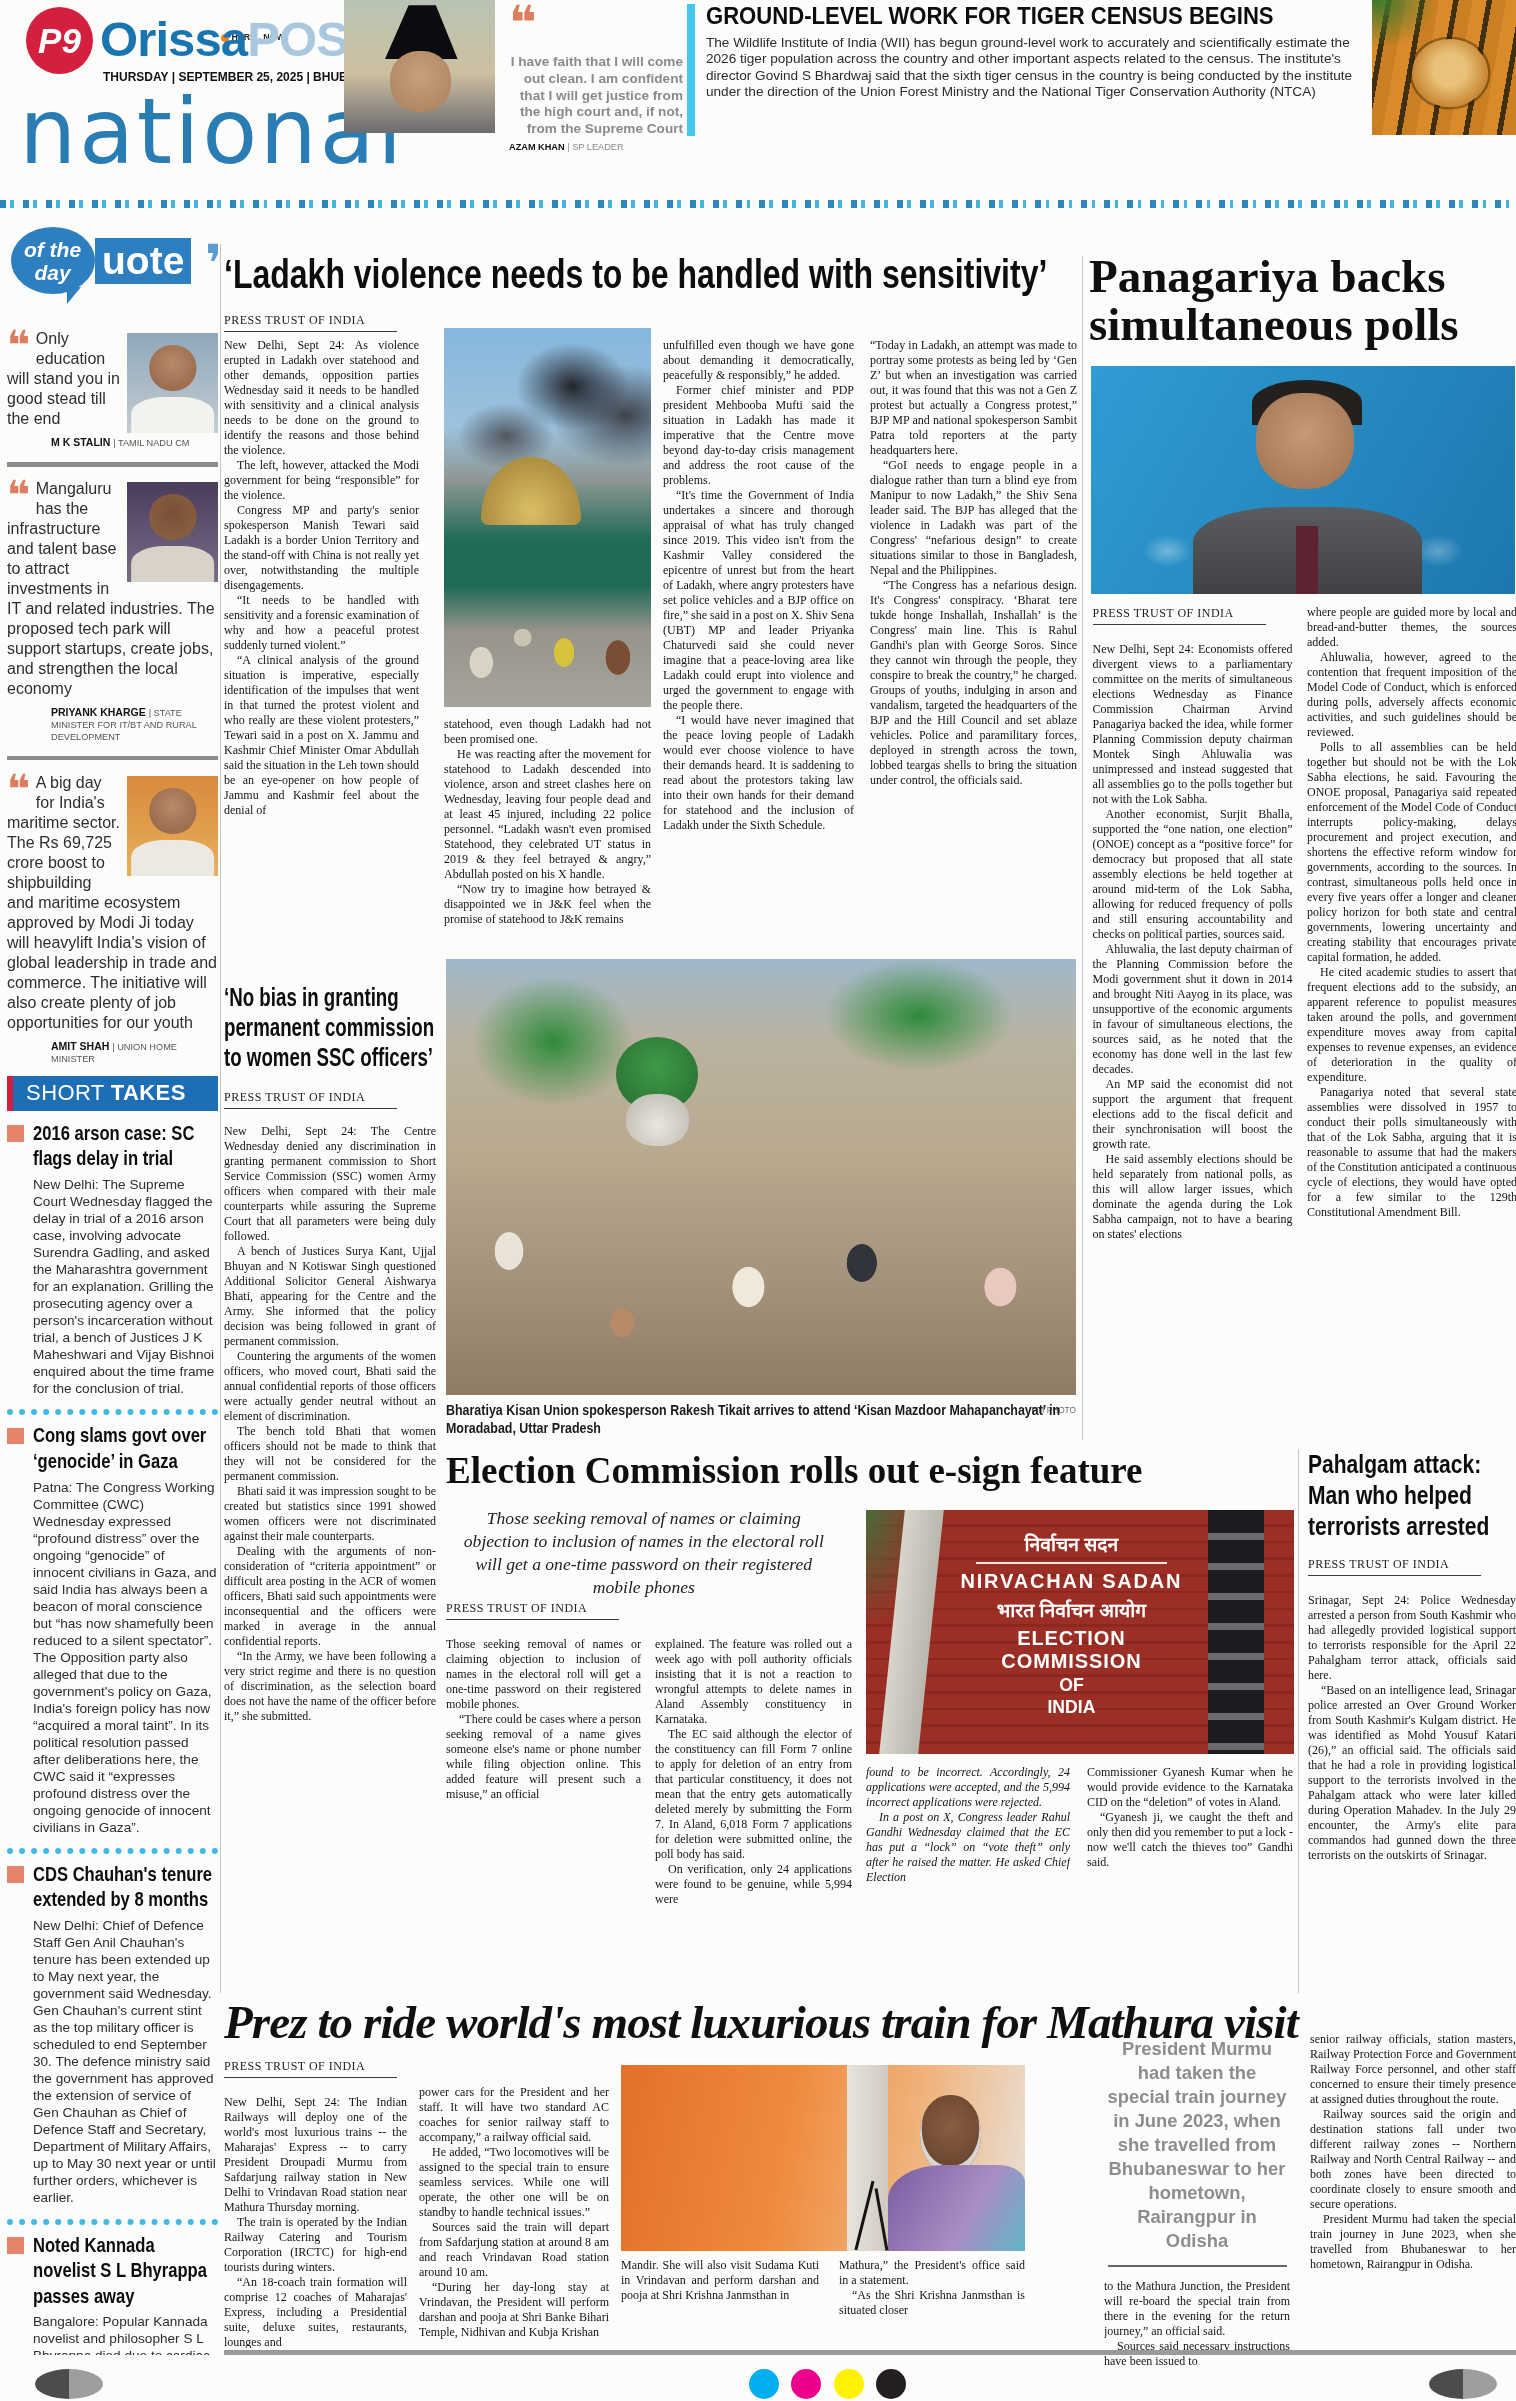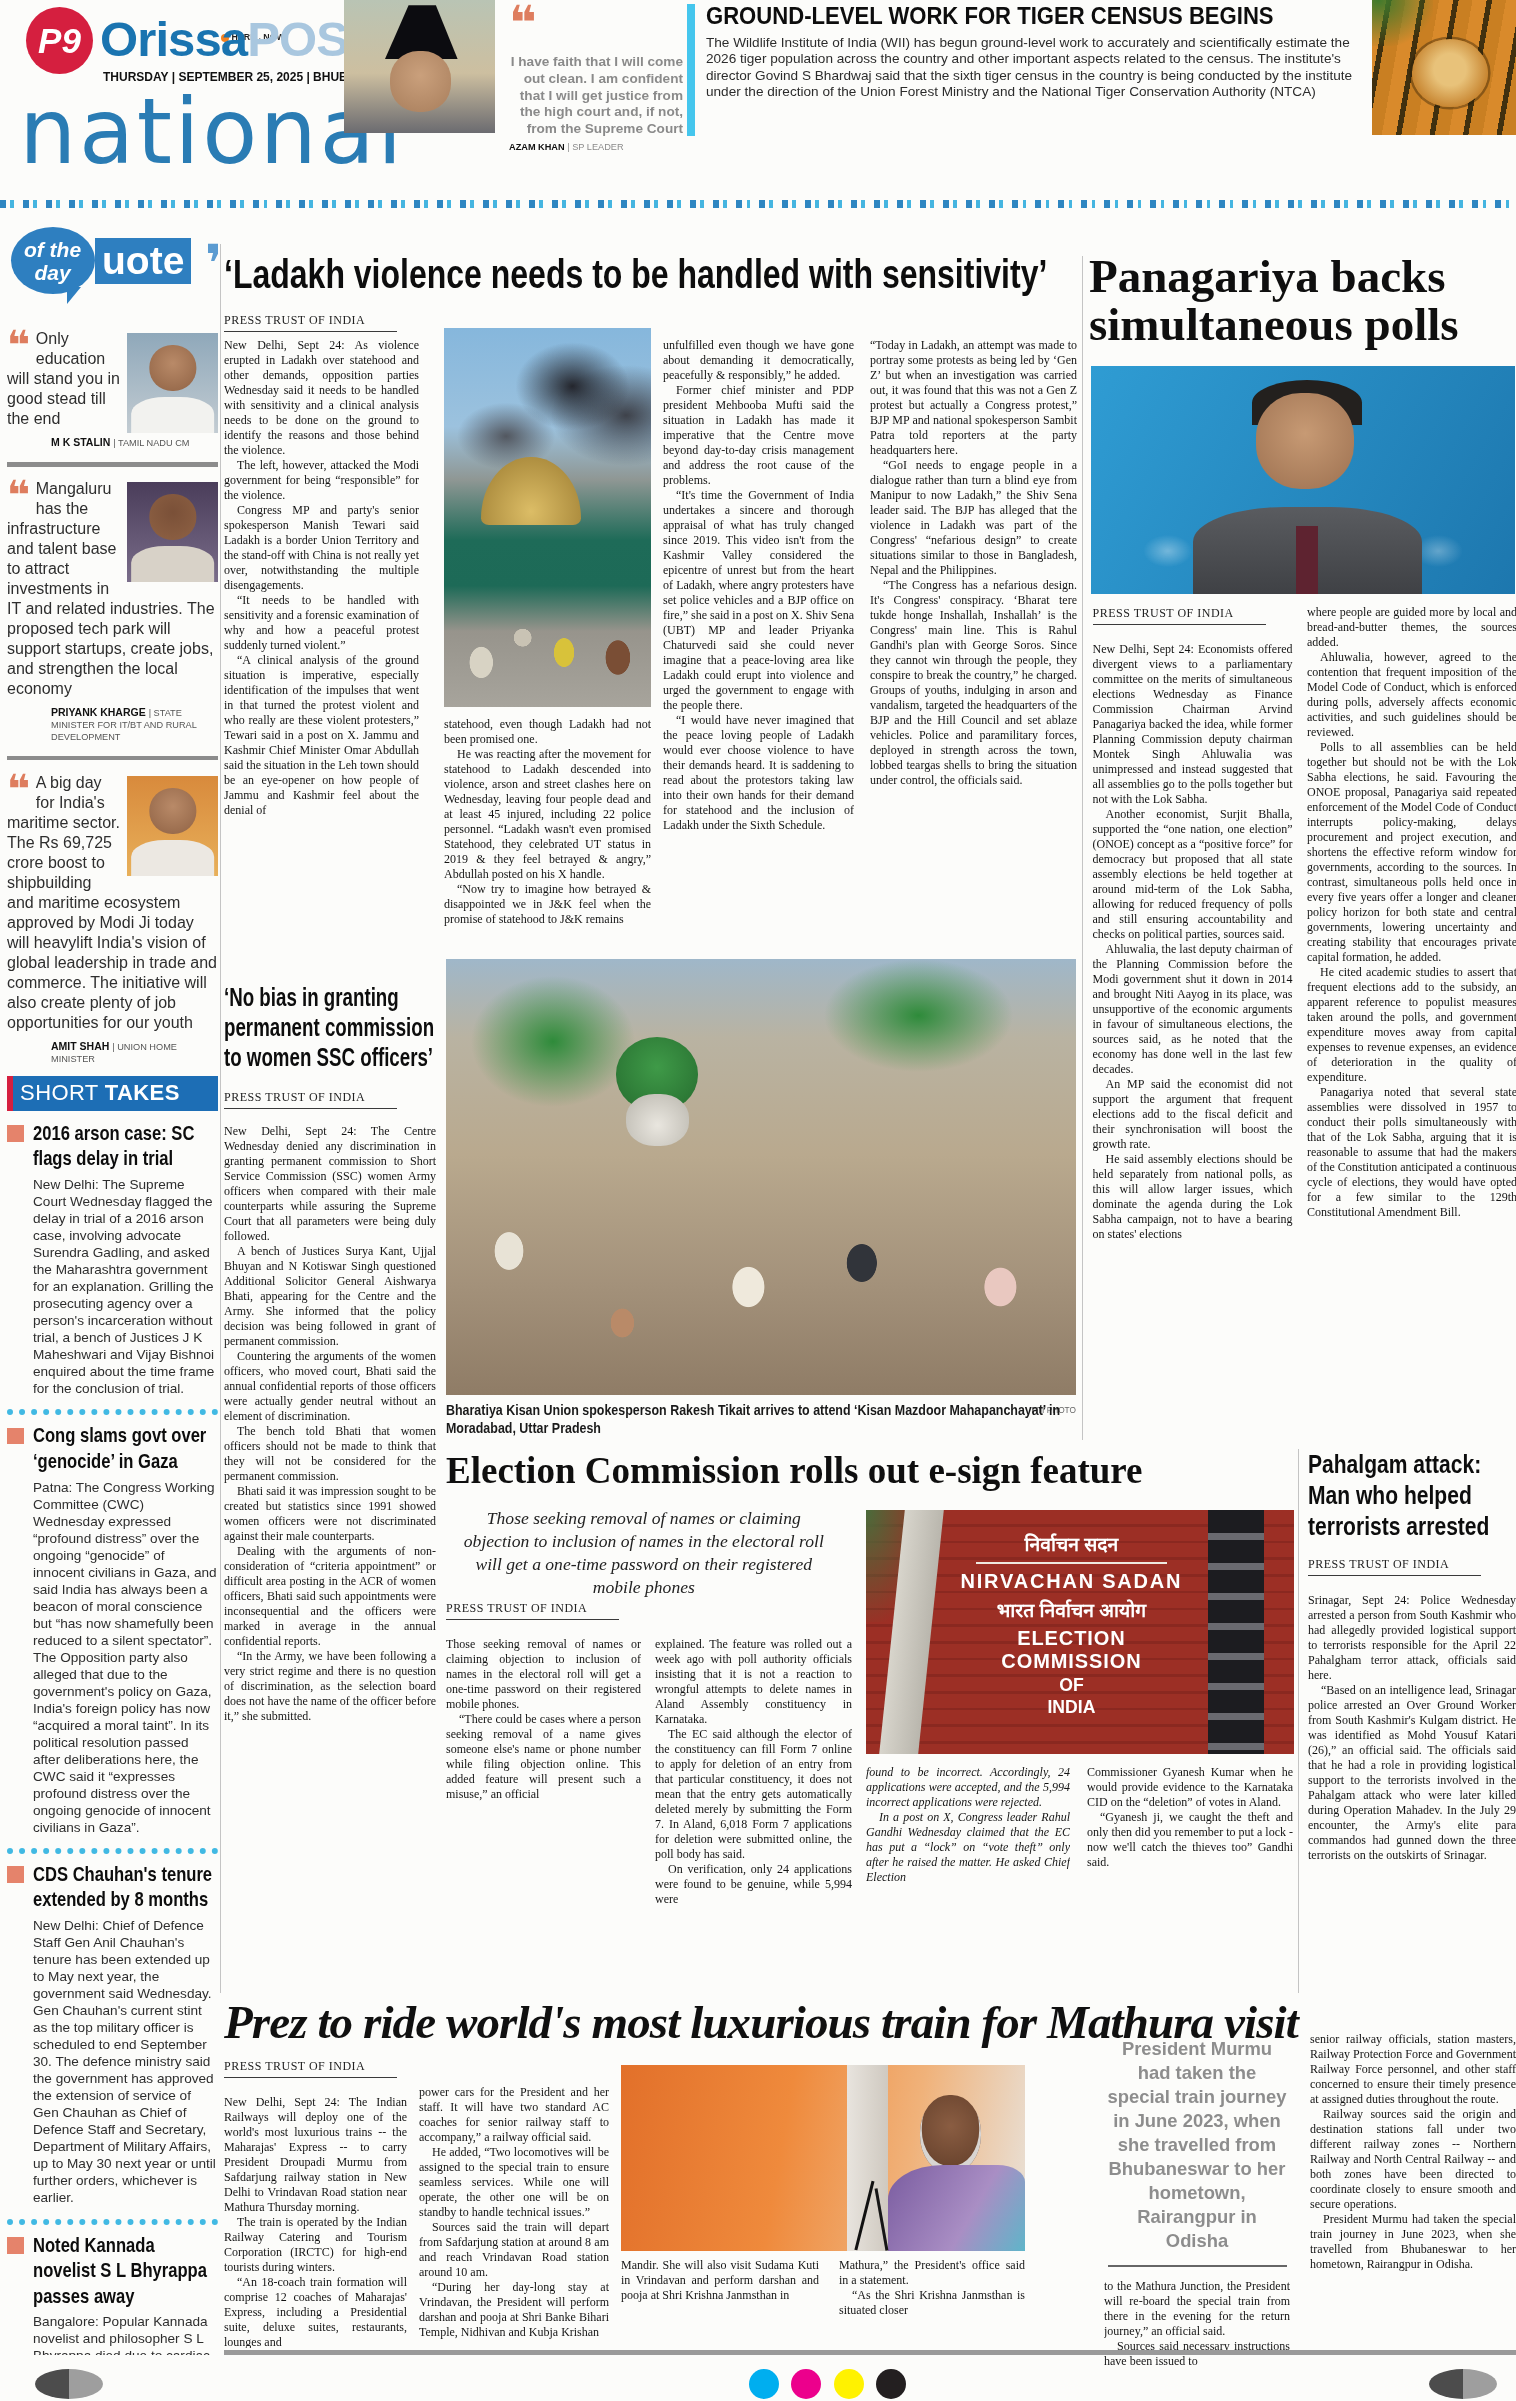--- a/index.html
+++ b/index.html
@@ -56,21 +56,21 @@
   .lq .lrole{font:400 9.2px "Liberation Sans",sans-serif;color:#555;}
   .mug{background:linear-gradient(180deg,var(--bg1,#9fb4c4),var(--bg2,#c6cfd6));position:relative;overflow:hidden;}
   .mug::before{content:"";position:absolute;left:50%;top:12%;width:52%;height:46%;transform:translateX(-50%);
       border-radius:48%;background:radial-gradient(circle at 50% 40%,var(--skin,#b98a68),var(--skin2,#8f6244));}
   .mug::after{content:"";position:absolute;left:50%;bottom:-6%;width:92%;height:42%;transform:translateX(-50%);
       border-radius:40% 40% 0 0;background:var(--shirt,#e8e8e6);}
   .graydiv{height:4.4px;background:#8c8c8c;margin:14px 0 3.5px;}
   .dotdiv{border-bottom:6.1px dotted #41b9e3;margin:12.3px 0 7px;}
   .st-head{display:flex;margin:12.3px 0 8.8px;height:35px;}
   .st-red{width:6.1px;background:#d51f3f;}
-  .st-blue{flex:1;background:#1d6eb5;color:#fff;display:flex;align-items:center;padding-left:7px;
+  .st-blue{flex:1;background:#1d6eb5;color:#fff;display:flex;align-items:center;padding-left:13px;
       font:400 22px "Liberation Sans",sans-serif;letter-spacing:0.4px;}
   .st-blue b{font-weight:700;margin-left:6.1px;}
   .take{position:relative;margin-top:5.3px;}
   .take .sq{position:absolute;left:0;top:5.3px;width:16.7px;height:16.7px;background:#e5836b;}
   .take h3{margin:0 0 5.3px 0;padding-left:26px;}
   .take h3 .cin{display:block;font:700 21px/25.5px "Liberation Sans",sans-serif;color:#0d0d0d;
       width:235px;transform:scaleX(.79);transform-origin:left top;}
   .take .tb{padding-left:26px;font:400 13.6px/17px "Liberation Sans",sans-serif;color:#2e2e2e;}
   
   .byline{font:400 12px "Liberation Serif",serif;letter-spacing:0.5px;color:#222;

